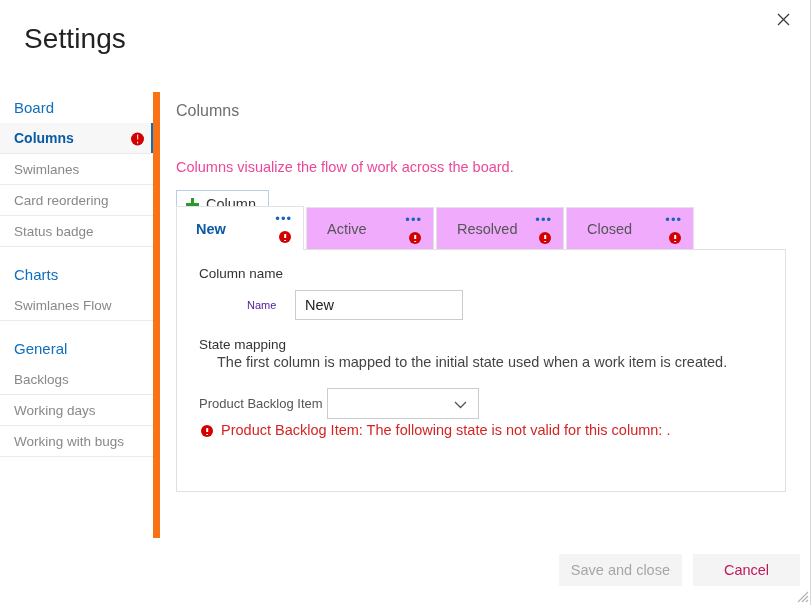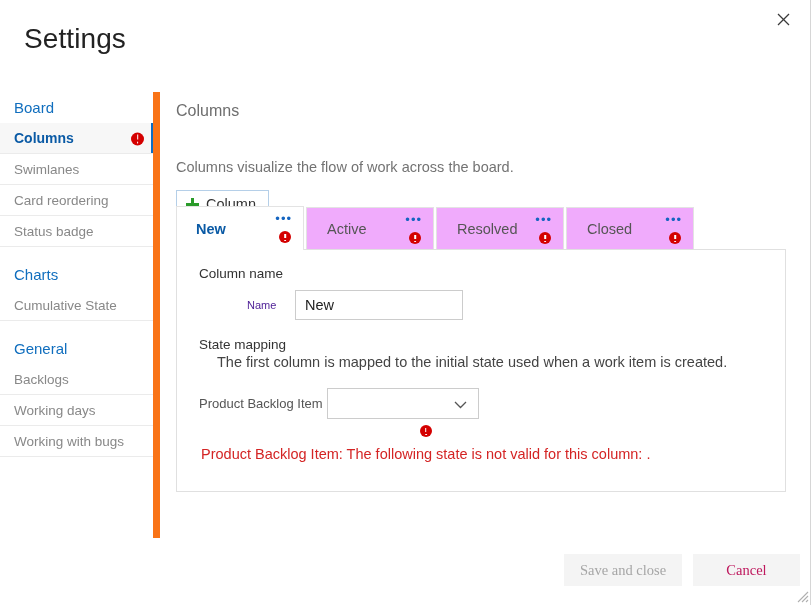--- a/index.html
+++ b/index.html
@@ -167,21 +167,21 @@
   }
   #content-title {
     font-size: 16px;
     color: #6e6e6e;
     font-weight: 400;
     line-height: 20px;
     margin: 9px 0 0 0;
   }
   #content-desc {
     font-size: 14.5px;
-    color: #737373;
+    color: #ec4899;
     margin-top: 37px;
     line-height: 19px;
   }
 
   
   #add-column-button {
     margin-top: 13px;
     display: inline-flex;
     align-items: center;
     gap: 7px;
@@ -377,21 +377,20 @@
     top: 50%;
     transform: translateY(-50%);
   }
   #validation-row {
     position: absolute;
     left: 24px;
     top: 172px;
     display: flex;
     align-items: center;
     gap: 8px;
-    flex-direction: column;
   }
   #validation-text {
     color: #d42424;
     font-size: 14.5px;
   }
 
   
   #footer {
     position: absolute;
     left: 0;
@@ -400,21 +399,21 @@
     height: 66px;
   }
   .footer-btn {
     position: absolute;
     top: 15px;
     height: 32px;
     min-width: 118px;
     box-sizing: border-box;
     border: none;
     font-size: 14.5px;
-    font-family: Liberation Serif, serif;
+    font-family: Liberation Sans, sans-serif;
     cursor: pointer;
     padding: 0 12px;
   }
   #save-close-button {
     right: 129px;
     background: #f4f4f4;
     color: #a6a6a6;
     cursor: default;
   }
   #cancel-button {
@@ -470,21 +469,21 @@
       <div class="nav-item">
         <span>Status badge</span>
       </div>
     </div>
 
     <div class="nav-spacer"></div>
 
     <div class="nav-group">
       <div class="nav-header">Charts</div>
       <div class="nav-item">
-        <span>Cumulative State</span>
+        <span>Swimlanes Flow</span>
       </div>
     </div>
 
     <div class="nav-spacer"></div>
 
     <div class="nav-group">
       <div class="nav-header">General</div>
       <div class="nav-item">
         <span>Backlogs</span>
       </div>

